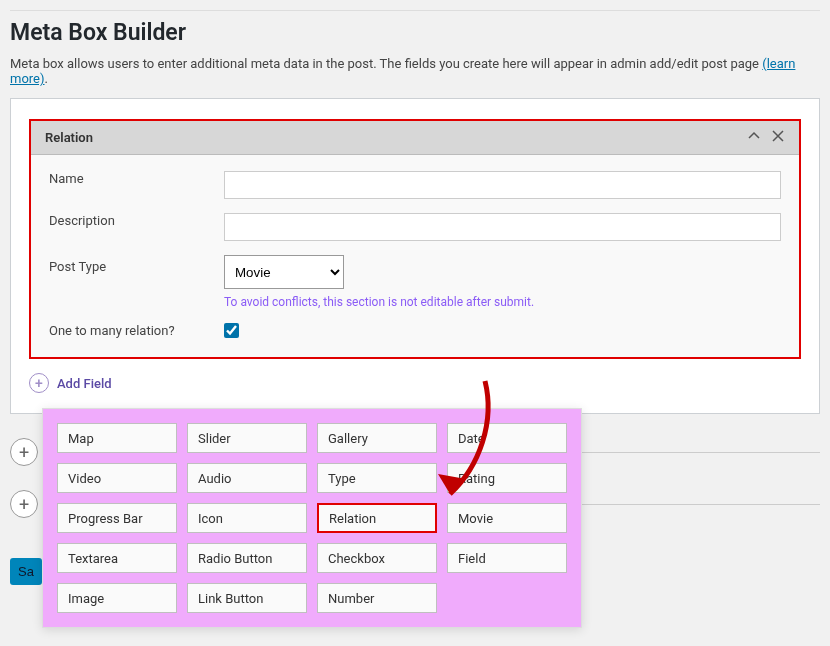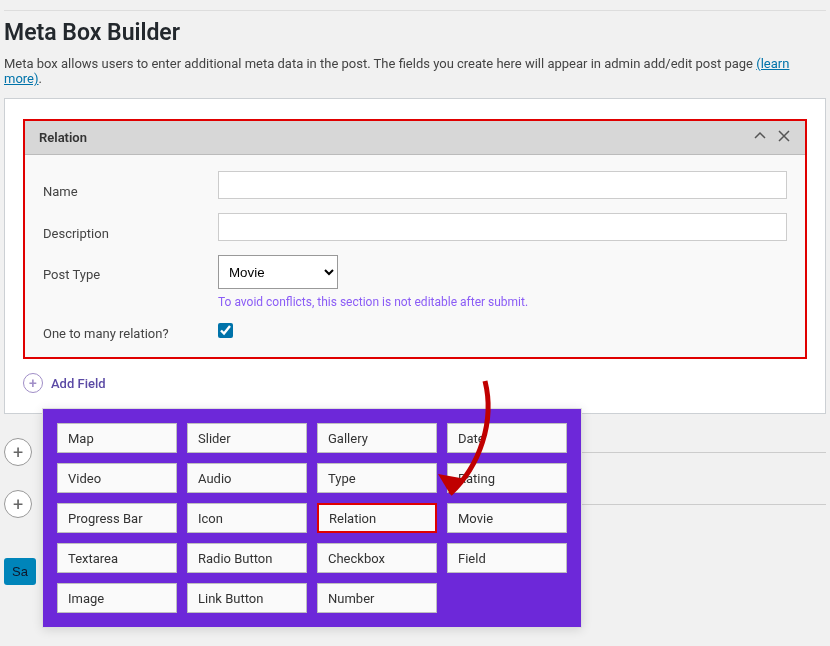--- a/index.html
+++ b/index.html
@@ -1,37 +1,37 @@
 <!DOCTYPE html>
 <html><head>
 <meta charset="utf-8">
 <style>
 *{box-sizing:border-box;margin:0;padding:0}
 body{font-family:-apple-system,BlinkMacSystemFont,"Segoe UI",Roboto,sans-serif;background:#f1f1f1;color:#23282d;font-size:13px;width:830px}
-.page{padding:10px 4px 20px}
+.page{padding:10px 10px 20px}
 h1{font-size:23px;font-weight:400;margin:8px 0 10px;color:#23282d;font-weight:600}
 .intro{margin-bottom:12px;color:#444}
 .intro a{color:#0073aa;text-decoration:underline}
 .panel{background:#fff;border:1px solid #ccd0d4;padding:20px 18px}
 .section{border:2px solid #e00000;background:#f9f9f9}
 .section-head{display:flex;align-items:center;justify-content:space-between;background:#d7d7d7;border-bottom:1px solid #bbb;padding:8px 14px}
 .section-title{font-weight:600;color:#333}
 .section-controls{display:flex;gap:10px;color:#555}
 .section-body{padding:16px 18px}
-.row{display:flex;align-items:flex-end;margin-bottom:14px}
+.row{display:flex;align-items:flex-start;margin-bottom:14px}
 .row:last-child{margin-bottom:0}
 .row label{width:175px;color:#444}
 .row .control{flex:1}
 .txt{width:100%;height:28px;border:1px solid #ccc;background:#fff;padding:0 6px}
 .sel{width:120px;height:34px;border:1px solid #999;background:#fff;padding:0 6px}
 .hint{font-size:12px;color:#8b5cf6;margin-top:6px}
 .cb{width:15px;height:15px;accent-color:#0073aa}
 .addfield{display:flex;align-items:center;gap:8px;margin-top:14px;color:#5b4aa5;font-weight:500;cursor:pointer}
 .addfield .circ{width:20px;height:20px;border:1.5px solid #a08ec7;border-radius:50%;display:flex;align-items:center;justify-content:center;color:#a08ec7;font-size:14px}
-.fields-fly{position:absolute;background:#6d28d9;border:1px solid #ddd;box-shadow:0 2px 10px rgba(0,0,0,.12);padding:14px;display:grid;grid-template-columns:repeat(4,120px);gap:10px}
+.fields-fly{position:absolute;background:#f0abfc;border:1px solid #ddd;box-shadow:0 2px 10px rgba(0,0,0,.12);padding:14px;display:grid;grid-template-columns:repeat(4,120px);gap:10px}
 .field-btn{border:1px solid #bfbfbf;background:#fafafa;height:30px;display:flex;align-items:center;padding:0 10px;color:#333;cursor:pointer}
 .field-btn.hl{border:2px solid #e00000}
 .plusrow{display:flex;align-items:center;gap:10px;margin-top:24px}
 .plusrow .circ{width:28px;height:28px;border:1.5px solid #999;border-radius:50%;display:flex;align-items:center;justify-content:center;color:#666;font-size:18px;background:#fff}
 .plusrow .line{flex:1;height:1px;background:#ccc}
 .savebtn{position:absolute;background:#0085ba;color:#0f172a;border:none;padding:6px 8px;border-radius:3px;font-size:13px}
 .hr{border-top:1px solid #ddd;margin-bottom:4px}
 svg.arrow{position:absolute;pointer-events:none}
 </style>
 </head>
@@ -65,21 +65,21 @@
       <div class="section-body">
         <div class="row">
           <label>Name</label>
           <div class="control"><input class="txt" type="text" value="" style=""></div>
         </div>
         <div class="row">
           <label>Description</label>
           <div class="control"><input class="txt" type="text" value="" style=""></div>
         </div>
         <div class="row" style="align-items:flex-start">
-          <label style="margin-top:12px">Post Type</label>
+          <label style="margin-top:4px">Post Type</label>
           <div class="control">
             <select class="sel">
               <option>Movie</option>
             </select>
             <div class="hint">To avoid conflicts, this section is not editable after submit.</div>
           </div>
         </div>
         <div class="row">
           <label>One to many relation?</label>
           <div class="control"><input type="checkbox" class="cb" checked="" style=""></div>

